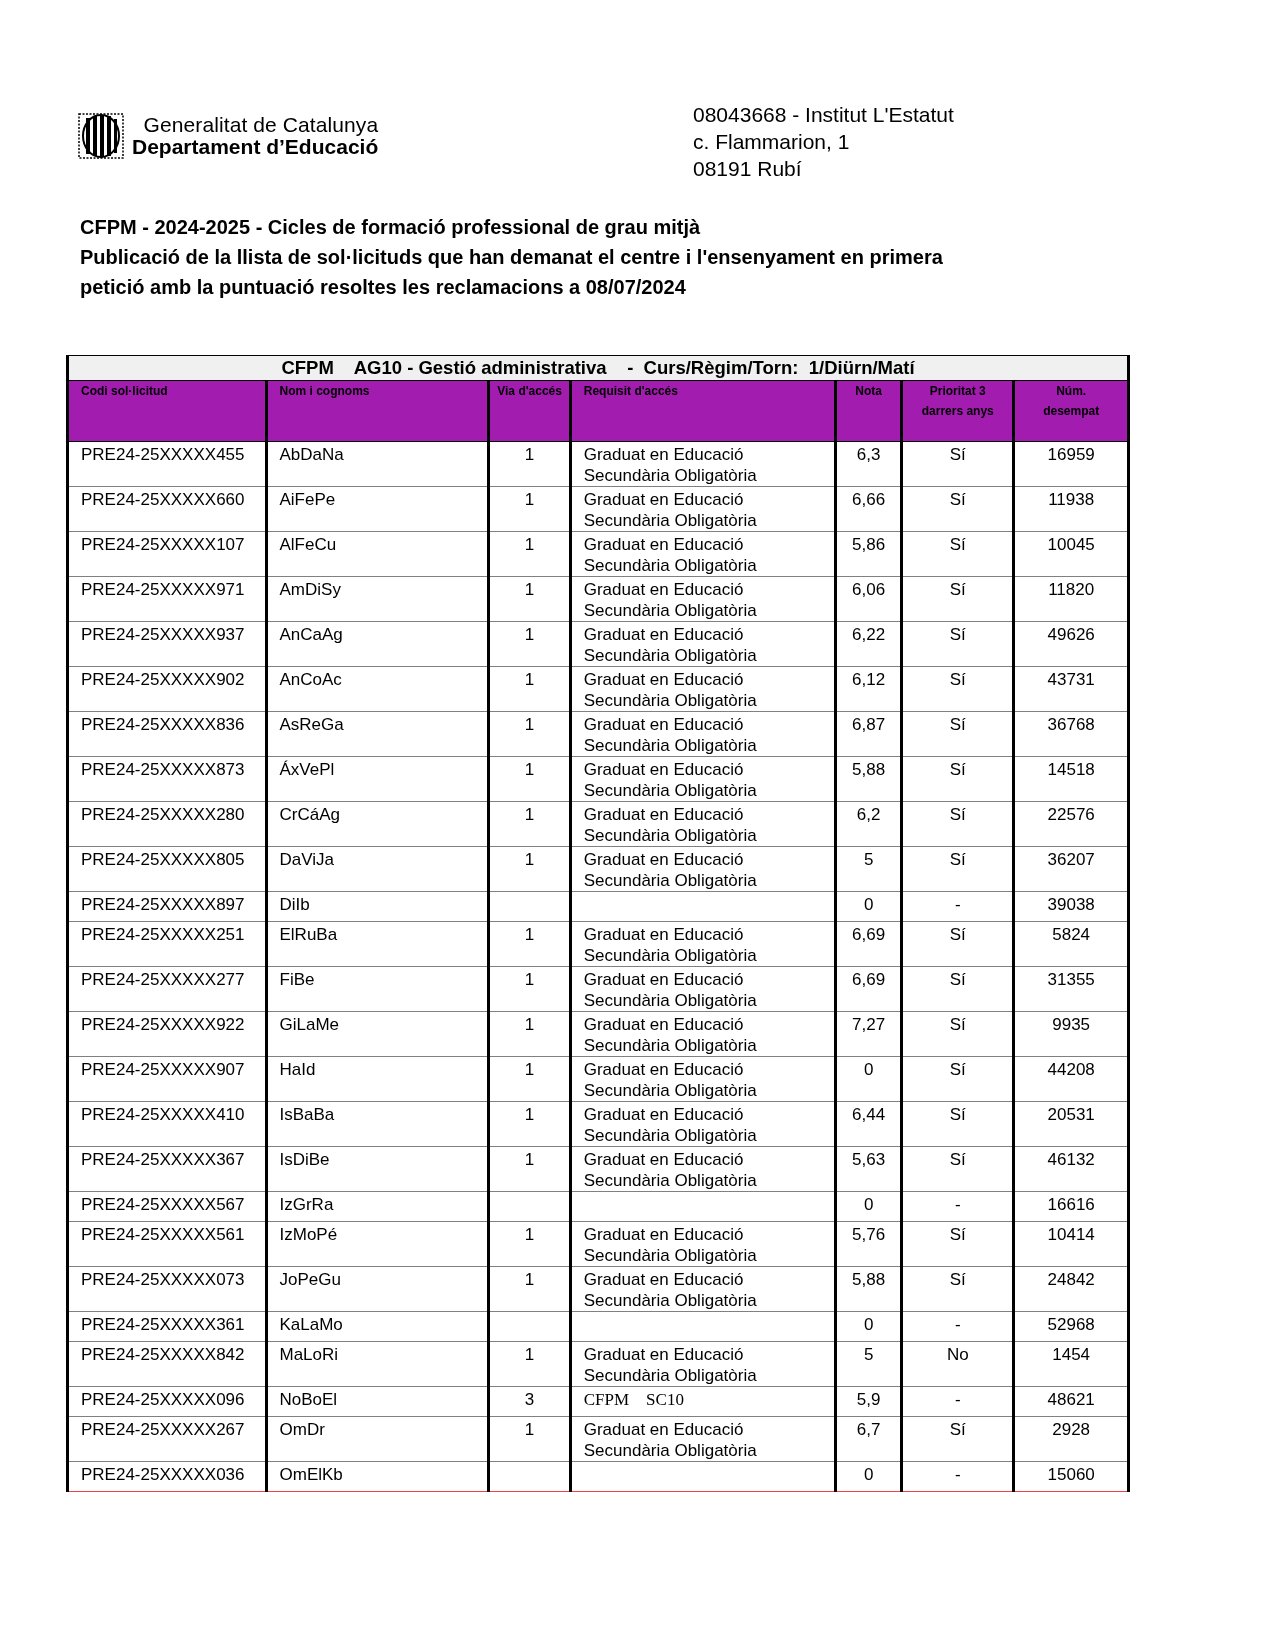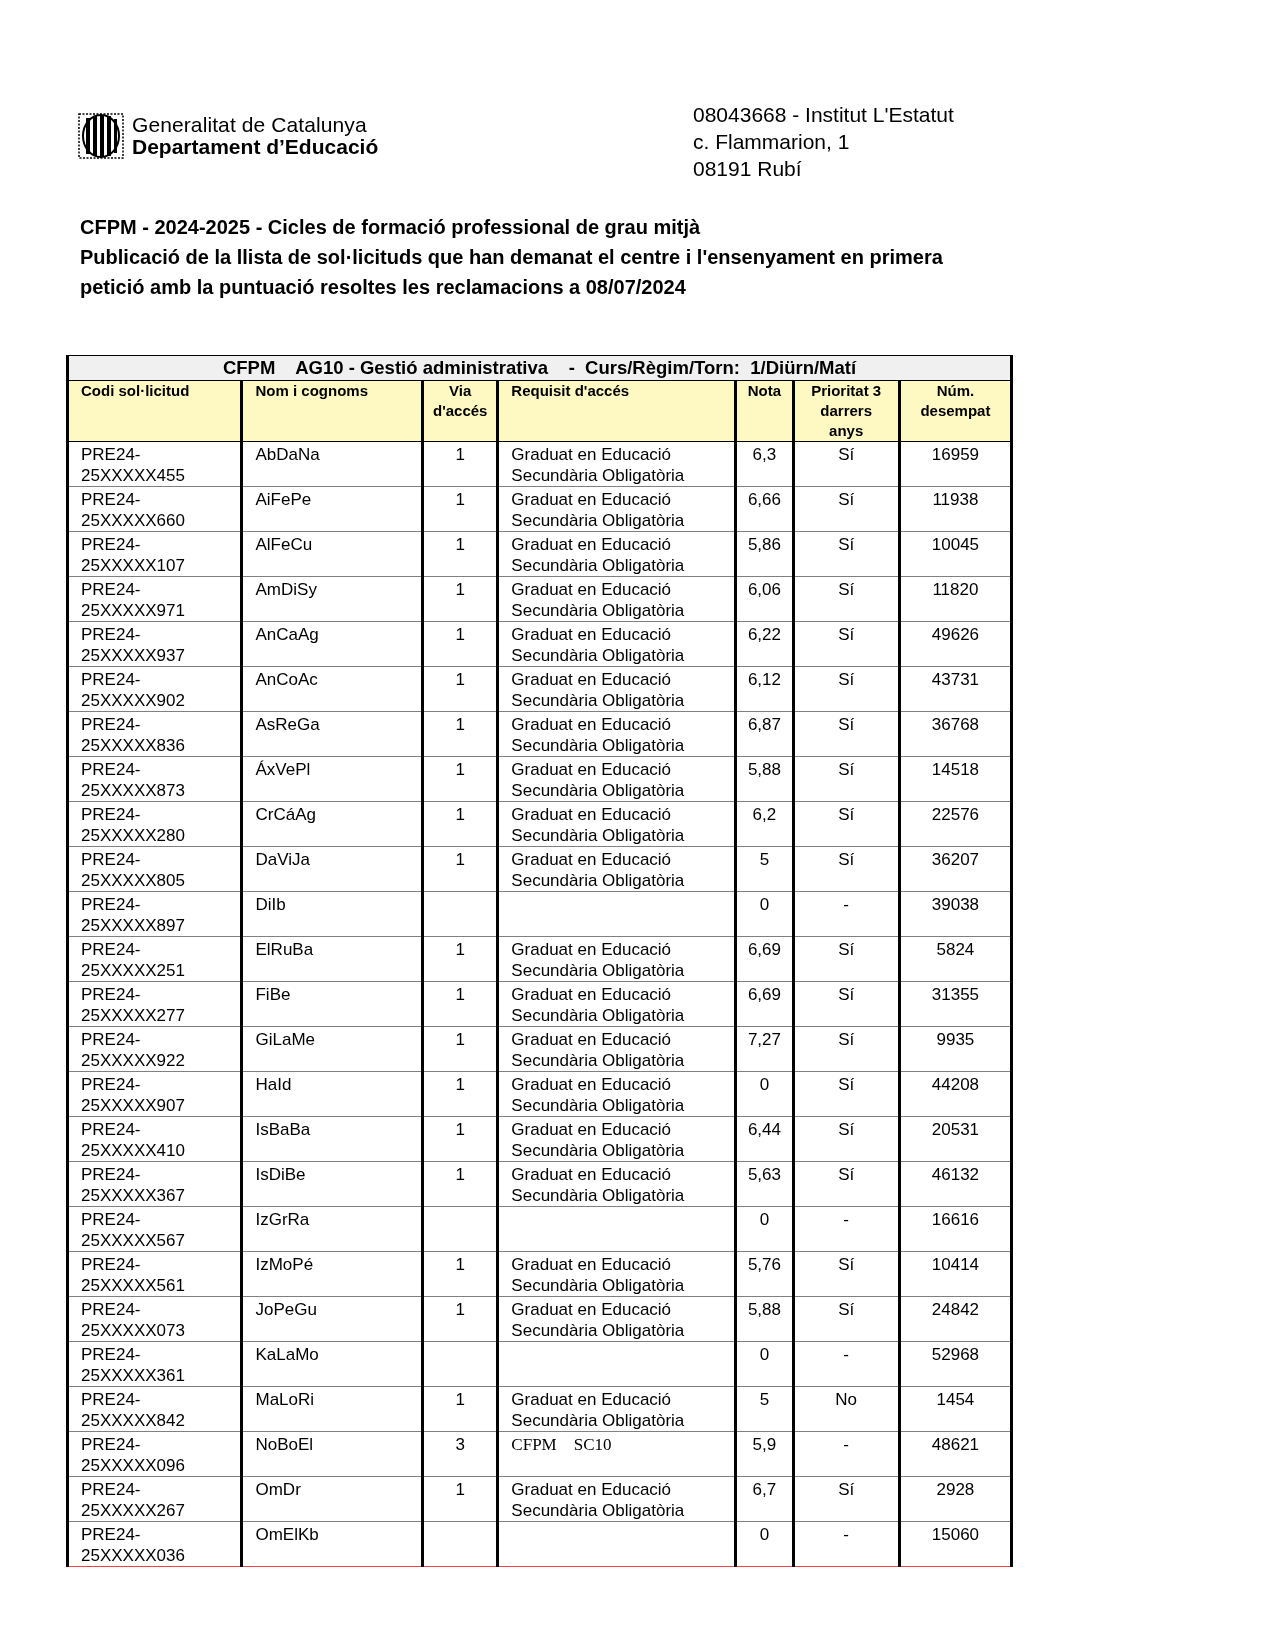--- a/index.html
+++ b/index.html
@@ -1,33 +1,33 @@
 <!DOCTYPE html>
 <html><head>
 <meta charset="utf-8">
 <style>
   html, body { margin: 0; padding: 0; background: #ffffff; }
   body { width: 1275px; height: 1650px; position: relative; overflow: hidden;
          font-family: "Liberation Sans", sans-serif; color: #000; }
   .logo { position: absolute; left: 78px; top: 113px; display: flex; align-items: center; }
   .logo-mark { width: 46px; height: 46px; margin-right: 8px; }
   .logo-text { line-height: 22px; }
-  .logo-line1 { font-size: 21px; font-weight: normal; letter-spacing: 0.1px; }
+  .logo-line1 { font-size: 21px; font-weight: normal; letter-spacing: 0.1px; text-align: right; }
   .logo-line2 { font-size: 21px; font-weight: bold; }
   .address { position: absolute; left: 693px; top: 101px; font-size: 21px; line-height: 27px; }
   .title-block { position: absolute; left: 80px; top: 212px; font-size: 20px; font-weight: bold; line-height: 30px; }
   .title-block div { white-space: nowrap; }
-  table.list { position: absolute; left: 66px; top: 355px; width: 947px; border-collapse: collapse;
+  table.list { position: absolute; left: 66px; top: 355px; width: 1064px; border-collapse: collapse;
                font-size: 17px; }
   table.list td, table.list th { border: 1px solid #000; padding: 0; vertical-align: top; }
   table.list .frame-left { border-left: 3px solid #000; }
   table.list .frame-right { border-right: 3px solid #000; }
   .section-head th { background: #f0f0f0; font-size: 18.5px; font-weight: bold; text-align: center;
                      height: 24px; line-height: 24px; border-top: 3px solid #000; border-bottom: 2px solid #000; }
-  .col-head th { background: #fef9c3; font-weight: bold; font-size: 15px; line-height: 20px;
+  .col-head th { background: #a21caf; font-weight: bold; font-size: 12px; line-height: 20px;
                  height: 60px; border-bottom: 2px solid #000; }
   .col-head th.l { text-align: left; padding-left: 12px; }
   .col-head th.c { text-align: center; }
   .vsep { border-left: 3px solid #000 !important; }
   tr.row td { line-height: 21px; }
   tr.row.tall td { height: 42px; }
   tr.row.short td { height: 27px; }
   tr.row td.l { text-align: left; padding-left: 12px; padding-top: 2px; }
   tr.row td.c { text-align: center; padding-top: 2px; }
   tr.row td { border-top: 1px solid #808080; border-bottom: 1px solid #808080; }

